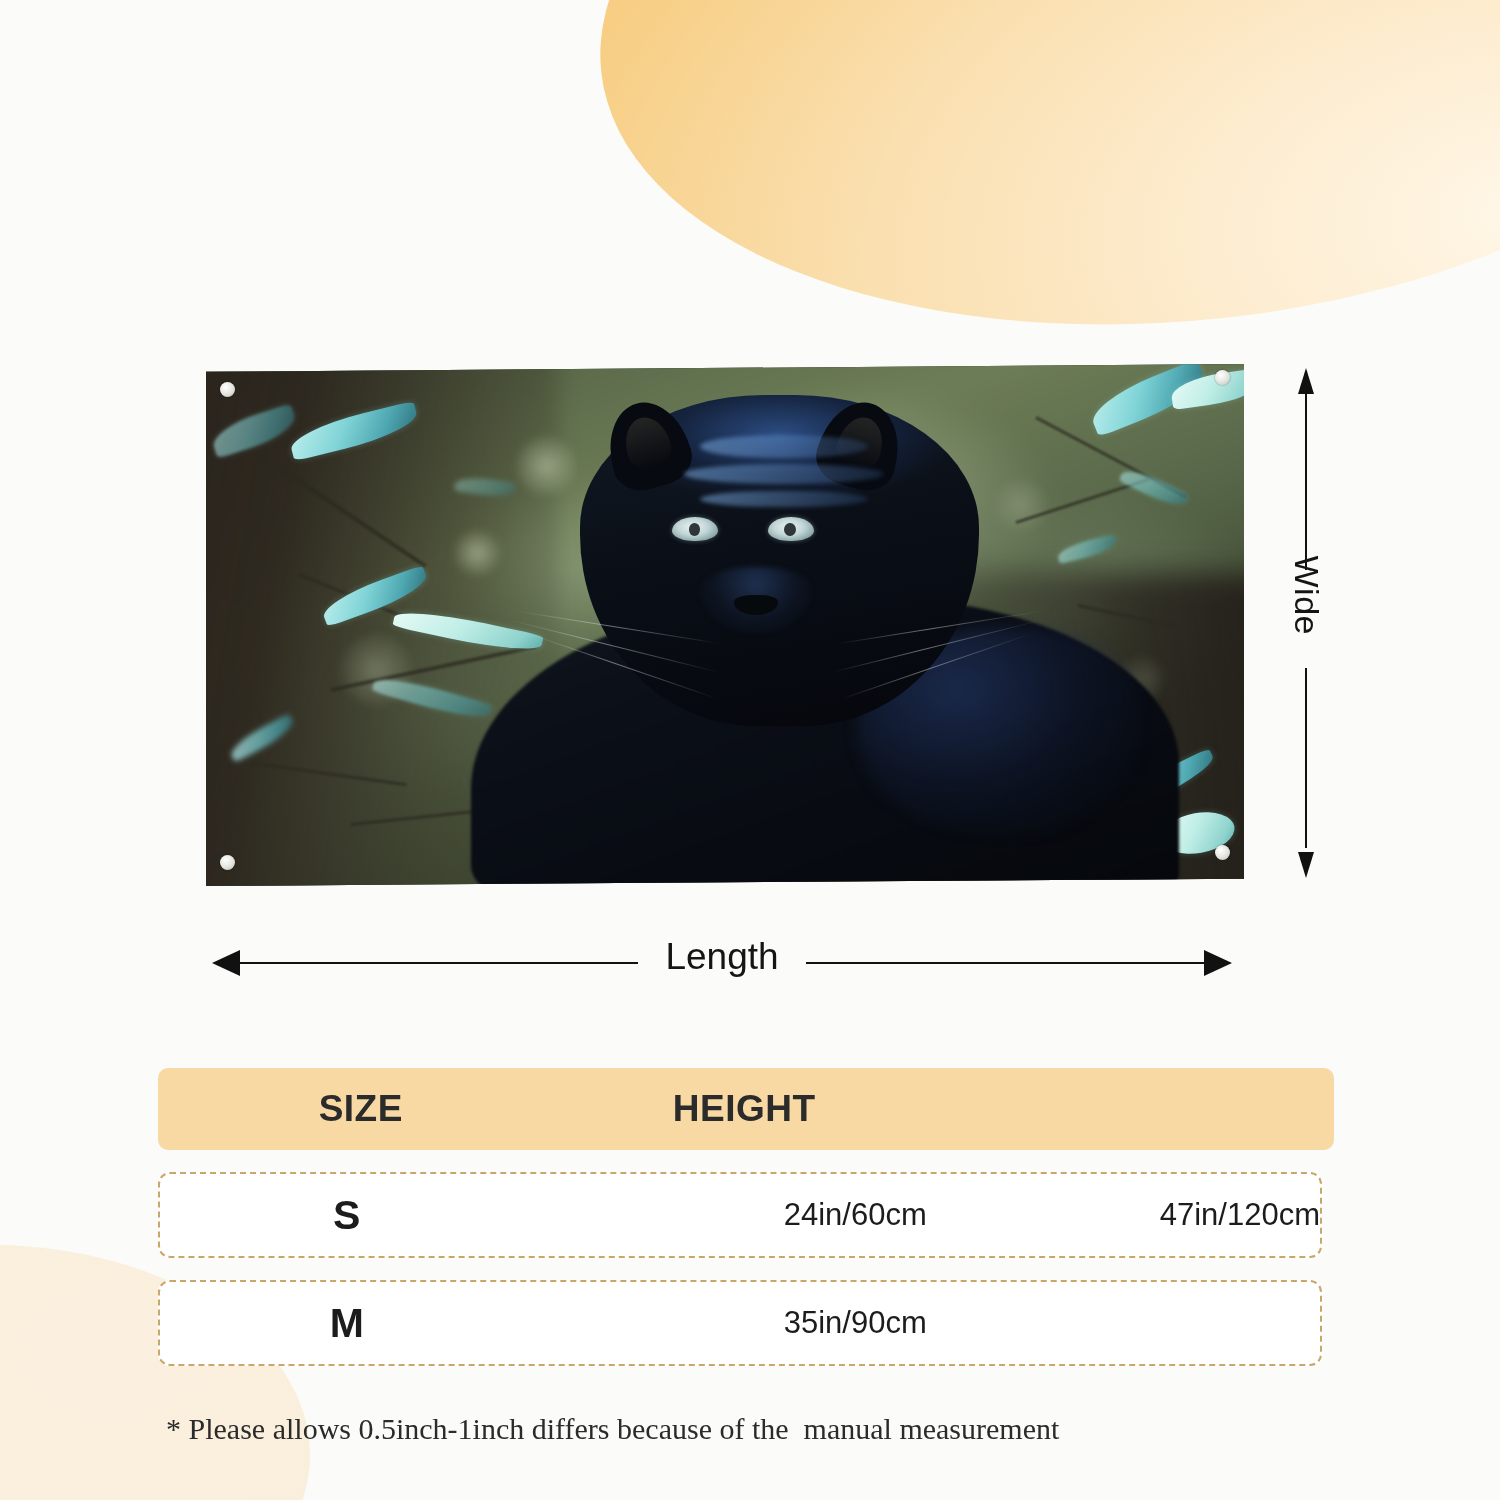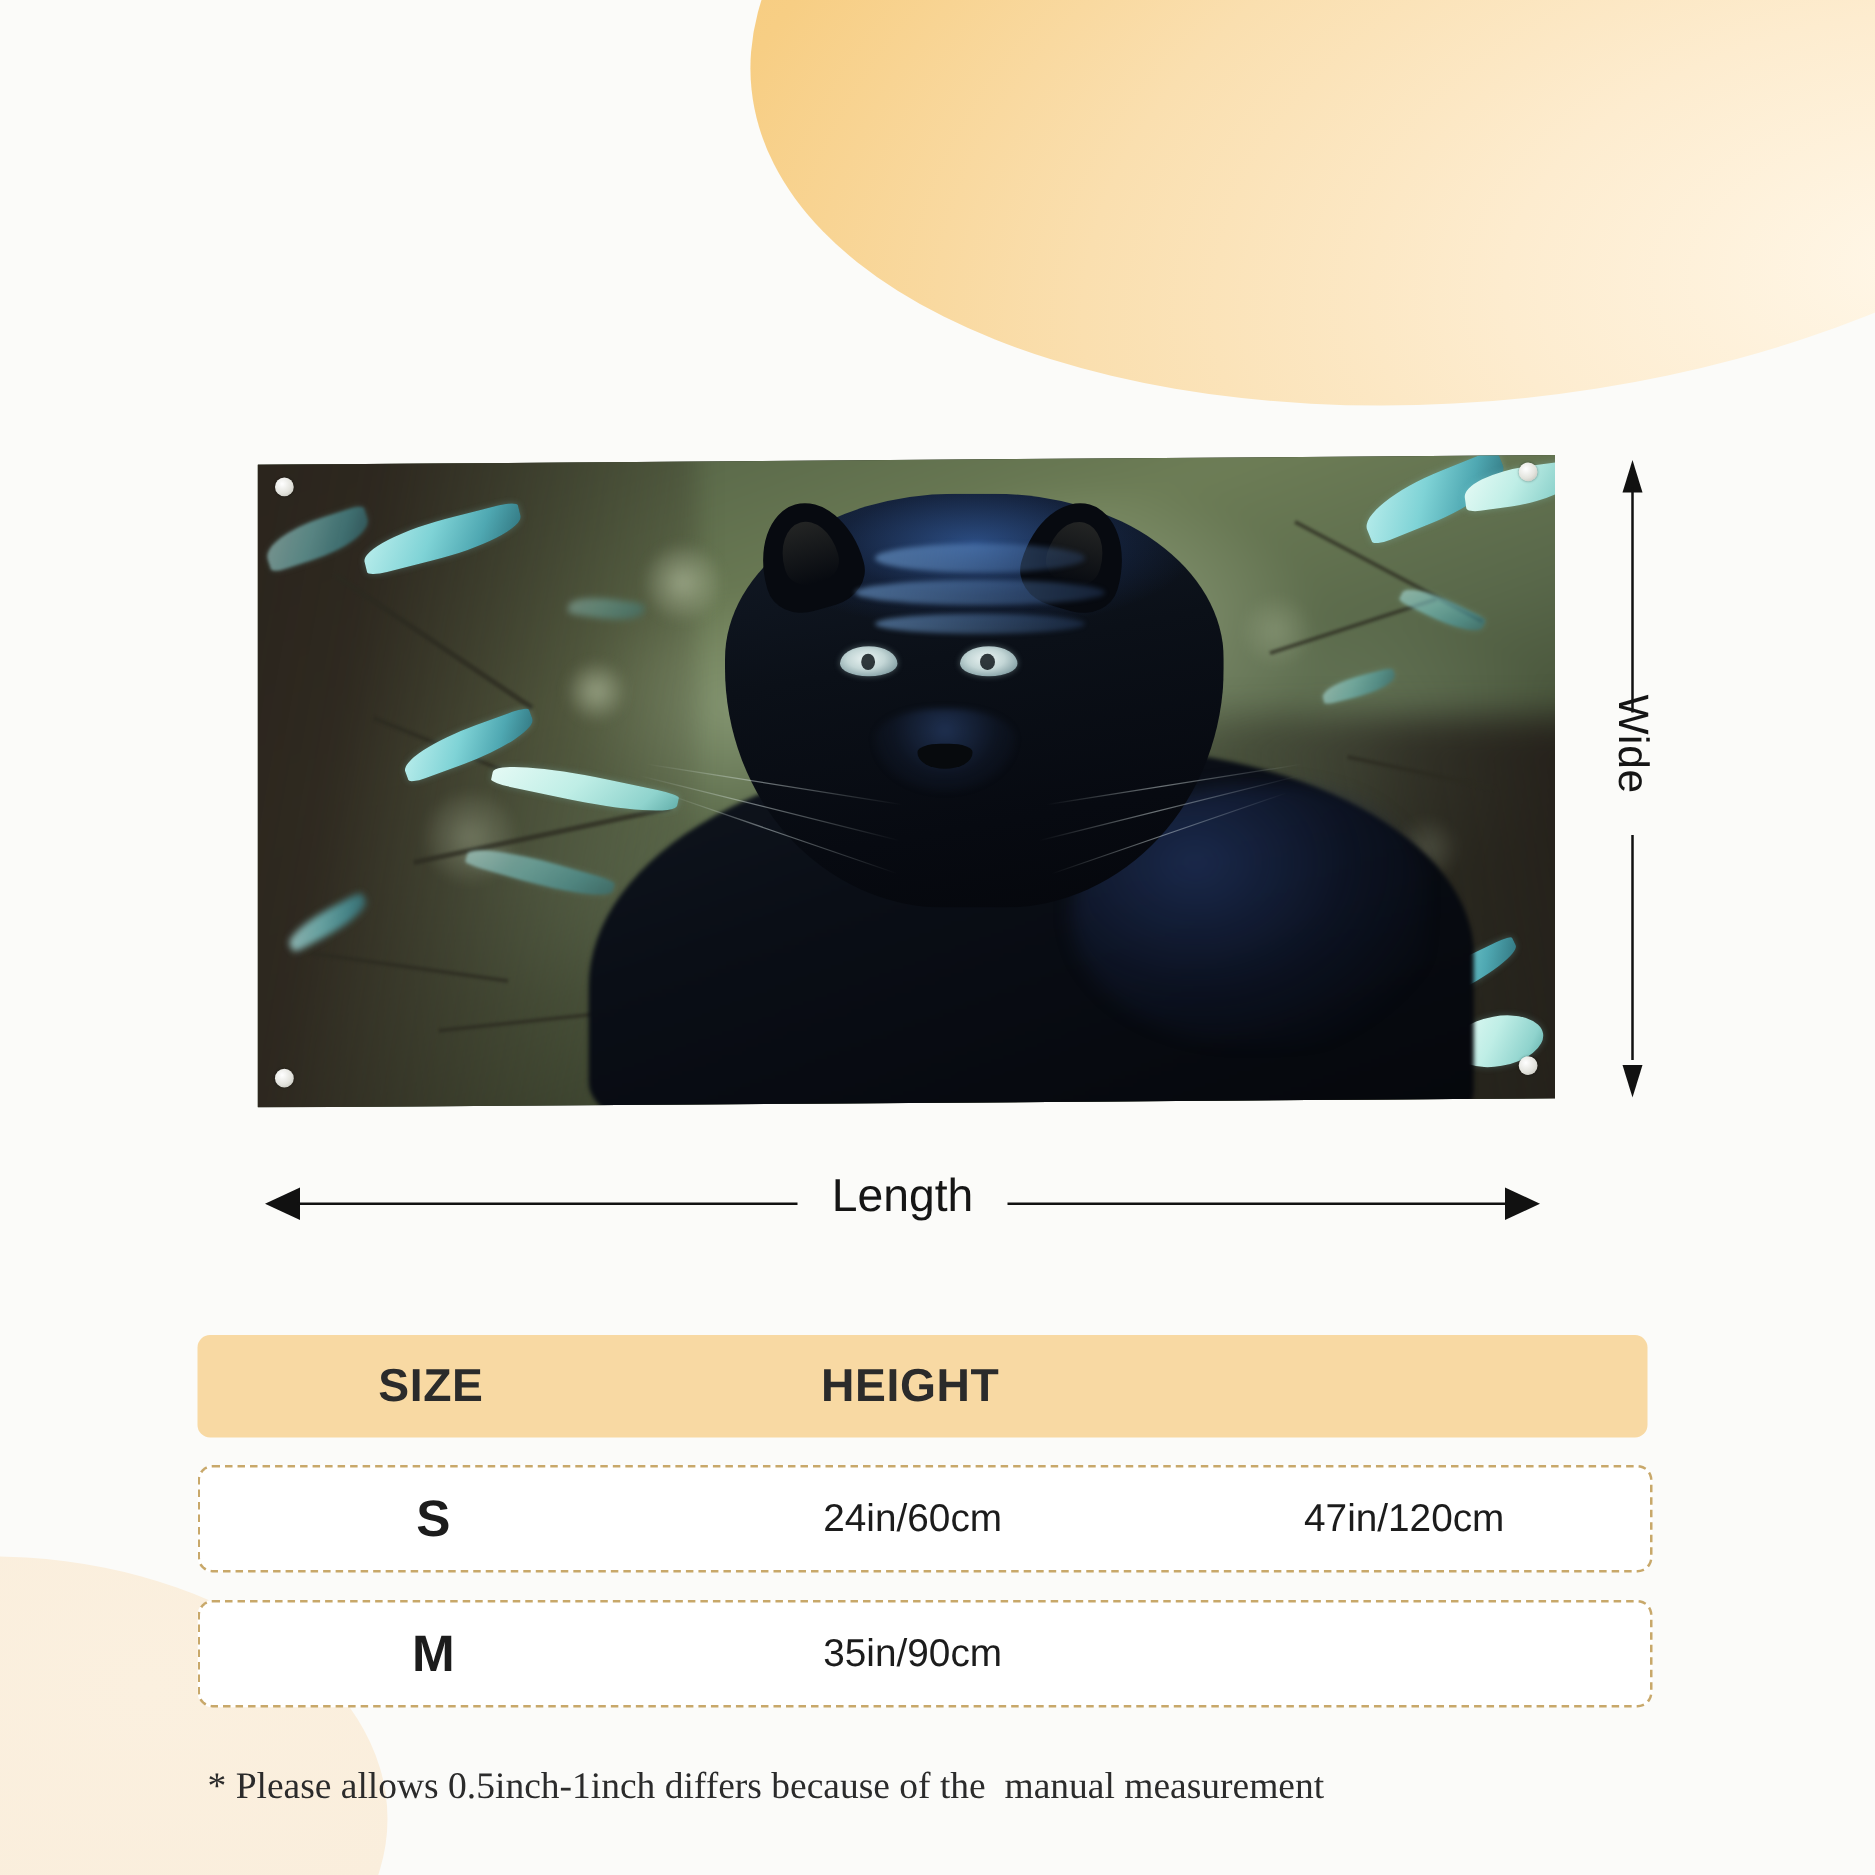--- a/index.html
+++ b/index.html
@@ -342,20 +342,21 @@
     top: 1068px;
     width: 1164px;
   }
   .thead {
     display: flex;
     align-items: center;
     height: 82px;
     background: #F8D9A3;
     border-radius: 10px;
     width: 1160px;
+    padding-left: 16px;
   }
   .thead .cell {
     font-size: 37px;
     font-weight: bold;
     color: #2B2B2B;
     letter-spacing: 0.5px;
     text-align: center;
   }
   .row {
     display: flex;
@@ -370,21 +371,21 @@
   }
   .row .cell {
     text-align: center;
     color: #1C1C1C;
   }
   .c-size   { width: 32.2%; }
   .c-width  { width: 33.9%; }
   .c-height { width: 33.9%; }
   .row .c-size   { font-size: 41px; font-weight: bold; }
   .row .c-width,
-  .row .c-height { font-size: 31px; }
+  .row .c-height { font-size: 31px; text-align: right; }
 
   .note {
     position: absolute;
     left: 166px;
     top: 1412px;
     font-size: 30px;
     color: #2B2B2B;
     white-space: pre;
     font-family: Liberation Serif, serif;
   }

